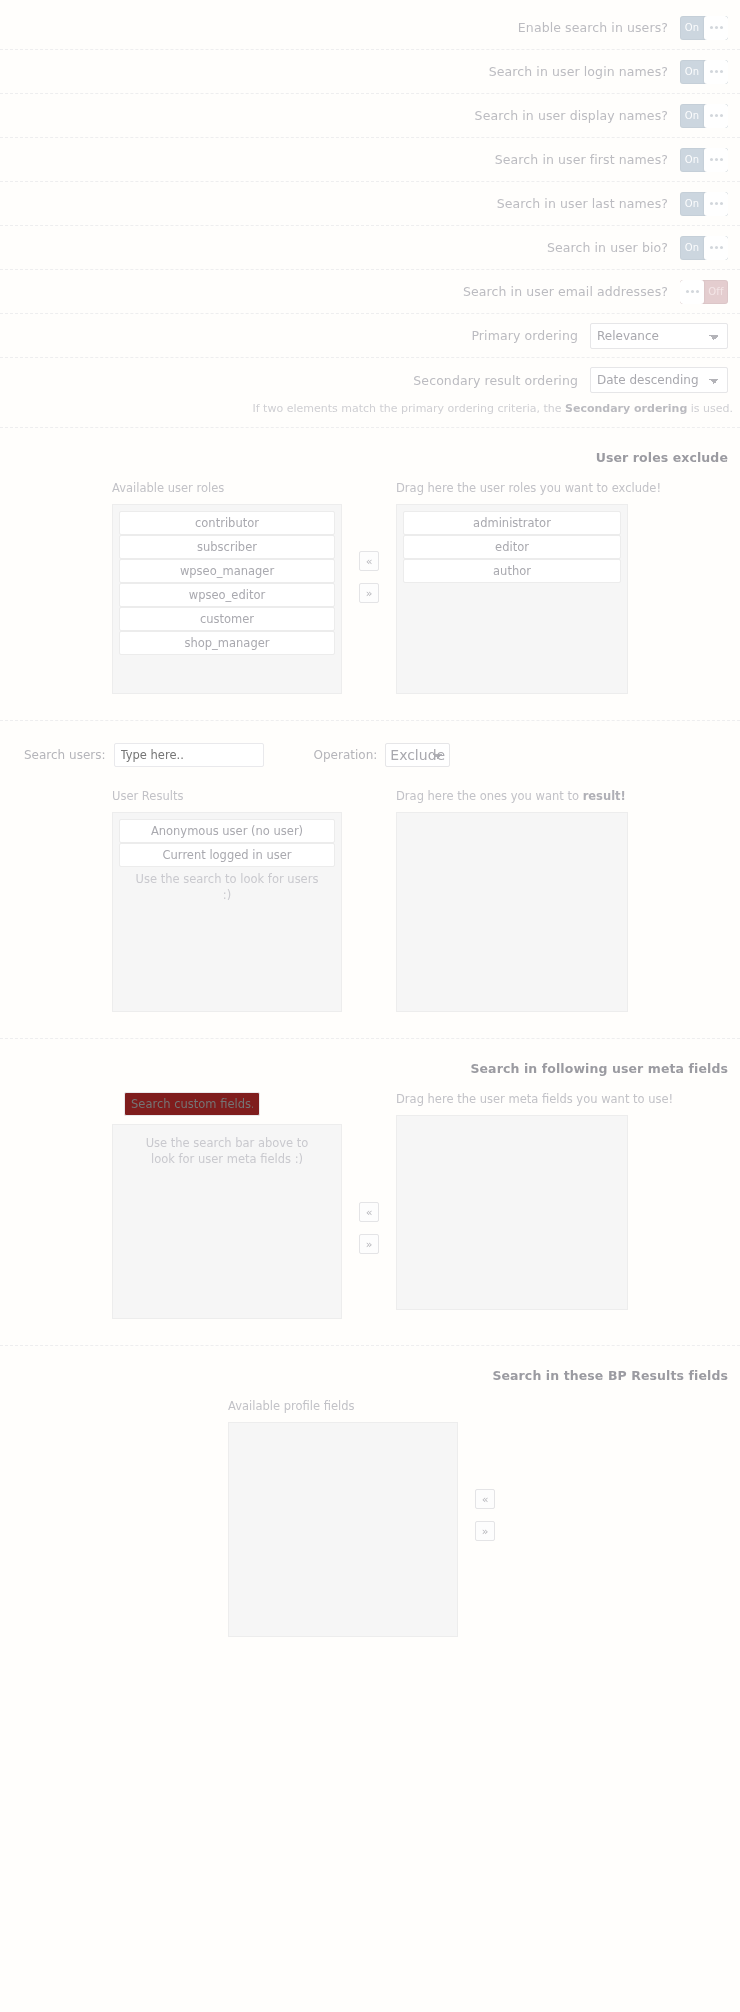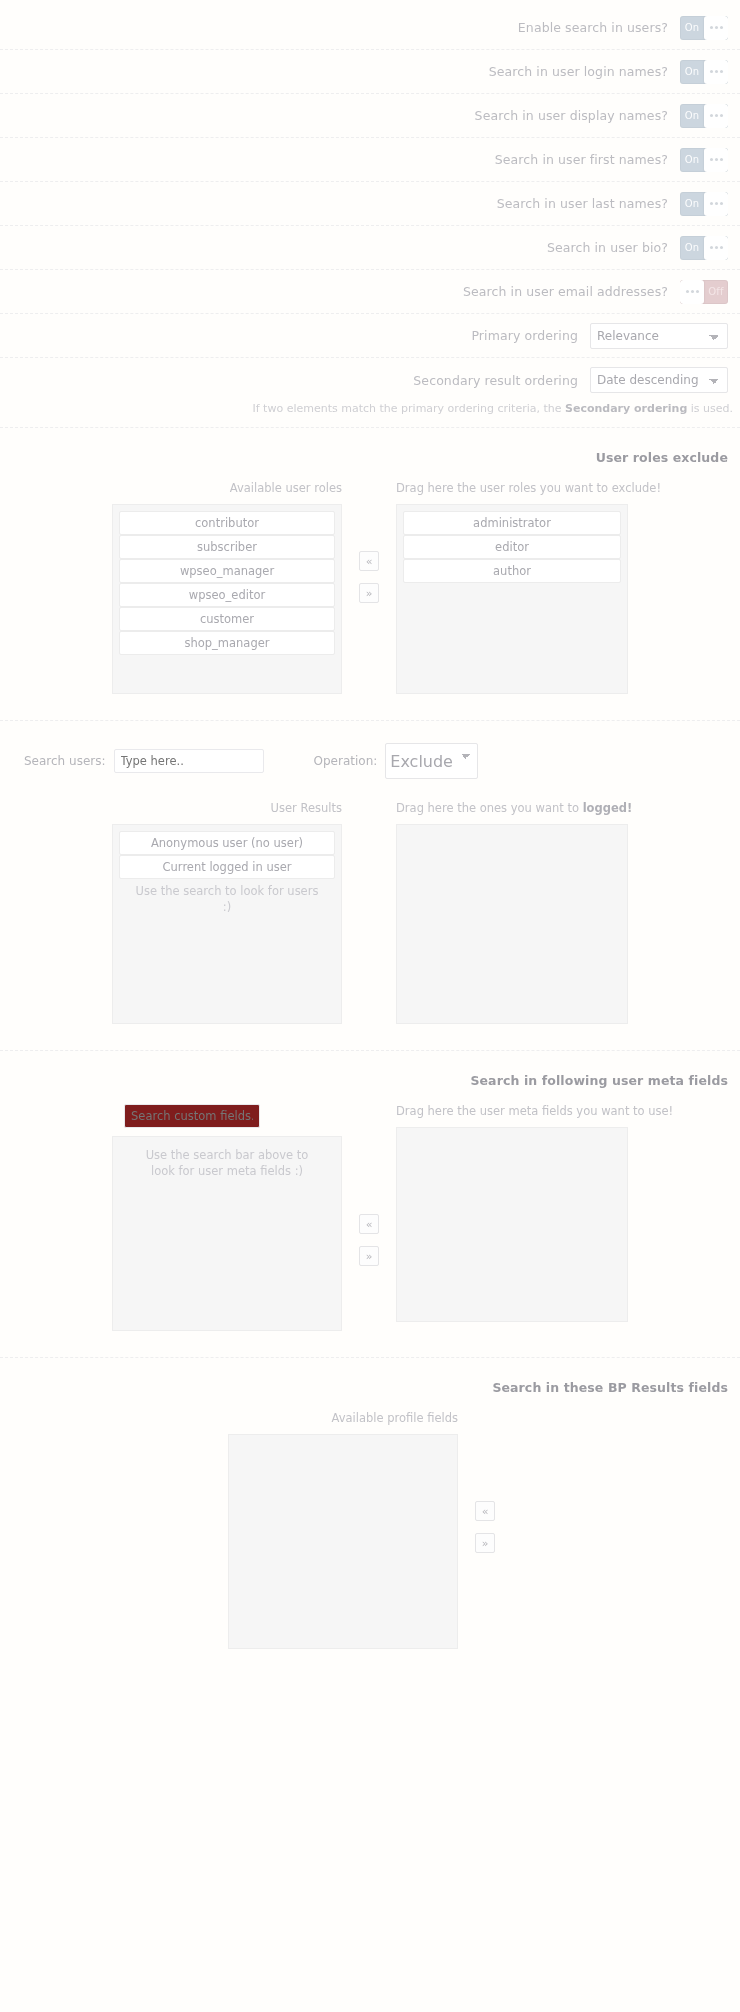--- a/index.html
+++ b/index.html
@@ -98,23 +98,23 @@
       linear-gradient(135deg, #b3b3b8 50%, transparent 50%);
     background-position:
       calc(100% - 13px) 11px,
       calc(100% - 8px) 11px;
     background-size: 5px 5px, 5px 5px;
     background-repeat: no-repeat;
   }
   select.op-select {
     width: auto;
     min-width: 58px;
-    height: 36px;
-    font-size: 16px;
-    padding: 1px 24px 1px 4px;
+    height: 24px;
+    font-size: 14px;
+    padding: 1px 4px 1px 4px;
     background-position: calc(100% - 11px) 10px, calc(100% - 7px) 10px;
   }
 
   .hint-row {
     padding: 0 7px 12px 0;
     text-align: right;
     font-size: 11px;
     color: #cfcfd3;
     border-bottom: 1px dashed #eeeeef;
     background: #fffefc;
@@ -165,21 +165,21 @@
     align-items: flex-start;
     justify-content: center;
   }
   .col {
     width: 230px;
     display: flex;
     flex-direction: column;
   }
   .col.wide { width: 232px; }
   .col-head {
-    text-align: right;
+    text-align: left;
     font-size: 11.5px;
     color: #c2c2c7;
     padding-bottom: 9px;
     white-space: nowrap;
   }
   .col-head b { font-weight: bold; color: #b0b0b6; }
 
   .dropzone {
     background: #f6f6f6;
     border: 1px solid #ededed;
@@ -393,21 +393,21 @@
     <div class="col">
       <div class="col-head">User Results</div>
       <div class="dropzone h200" id="users-available">
           <div class="chip">Anonymous user (no user)</div>
           <div class="chip">Current logged in user</div>
           <div class="empty-note">Use the search to look for users :)</div>
         </div>
     </div>
     <div class="arrows"></div>
     <div class="col wide">
-      <div class="col-head"><span>Drag here the ones you want to </span><b>logged!</b></div>
+      <div class="col-head"><span>Drag here the ones you want to </span><b>result!</b></div>
       <div class="dropzone h200" id="users-selected"></div>
     </div>
   </div>
 </div>
 
 <div class="section">
   <div class="section-title">Search in following user meta fields</div>
   <div class="dual">
     <div class="col">
       <div class="searchbar">

